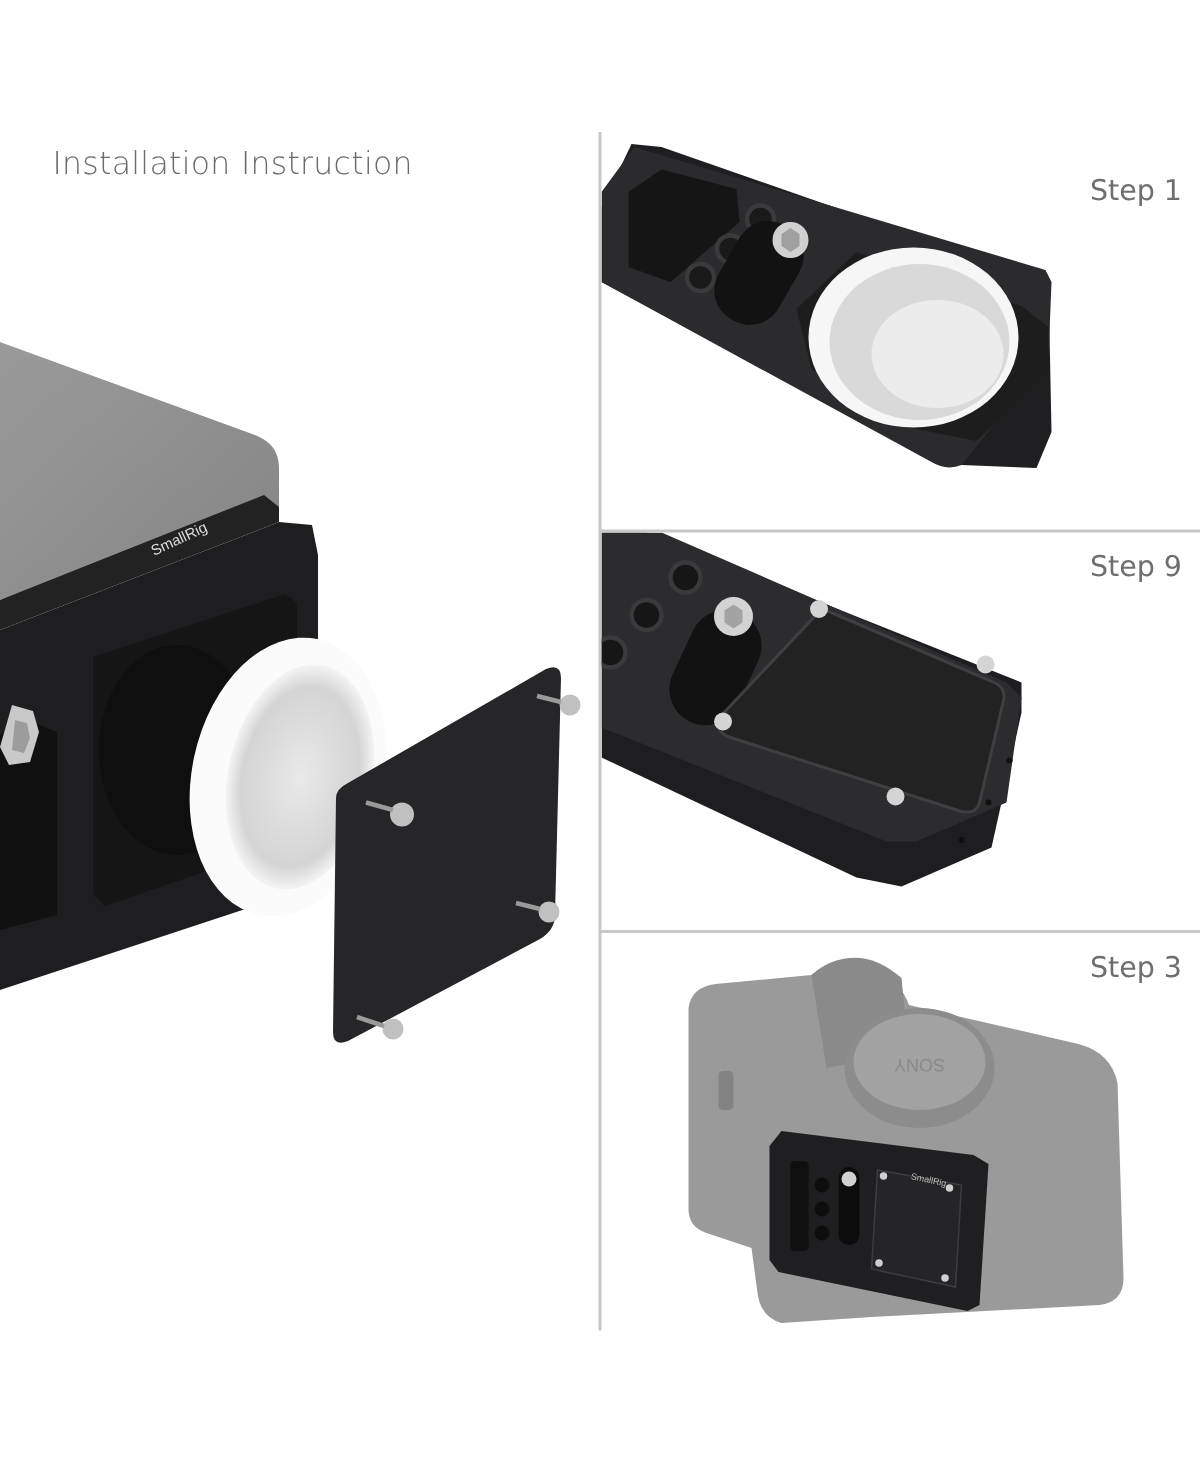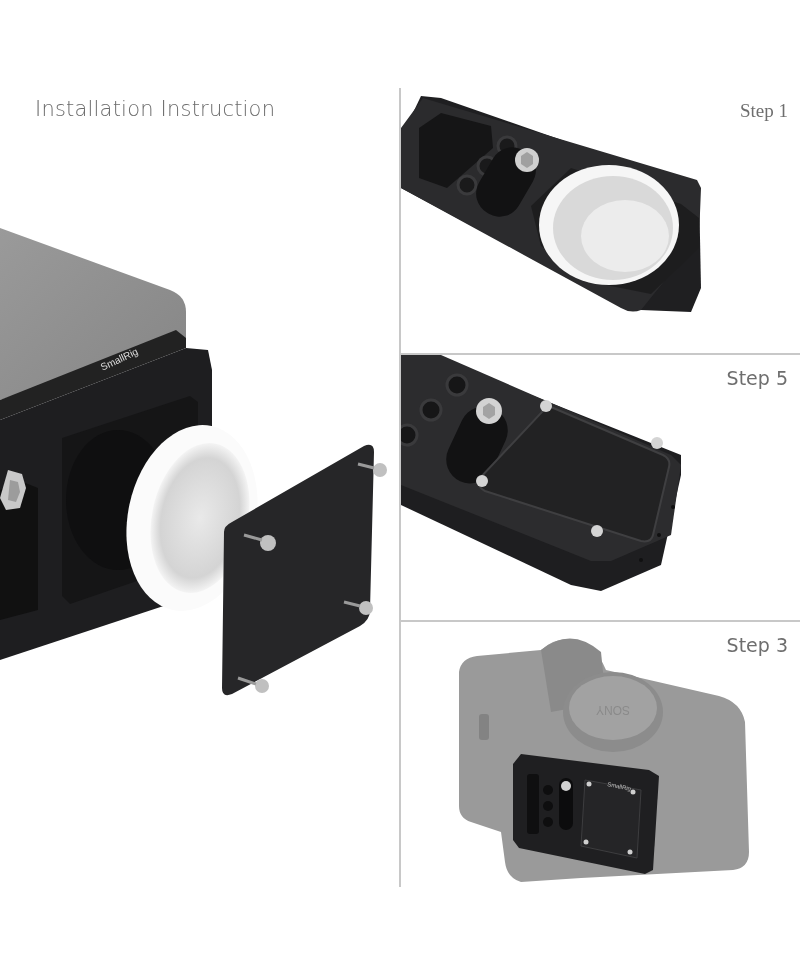--- a/index.html
+++ b/index.html
@@ -76,21 +76,21 @@
         <circle cx="66" cy="97" r="9"></circle>
     </g>
     <rect x="82" y="58" width="46" height="72" rx="22" fill="#121213" transform="rotate(30 105 94)"></rect>
     <circle cx="126" cy="72" r="12" fill="#d0d0d0"></circle>
     <polygon points="120,68 126,64 132,68 132,76 126,80 120,76" fill="#a0a0a0"></polygon>
     <path d="M130 118 L170 80 L280 116 L298 130 L298 160 L250 206 L200 196 L140 158 Z" fill="#1d1d1e"></path>
     <ellipse cx="208" cy="137" rx="70" ry="60" fill="#f6f6f6"></ellipse>
     <ellipse cx="212" cy="140" rx="60" ry="52" fill="#d9d9d9"></ellipse>
     <ellipse cx="224" cy="148" rx="44" ry="36" fill="#ececec"></ellipse>
   </svg>
-  <div class="step-label" style="top:12px;font-family:Liberation Serif, serif;">Step 1</div>
+  <div class="step-label" style="top:28px;">Step 1</div>
 </div>
 
 <div class="hline" style="top:353px;"></div>
 
 <div class="panel" style="left:401px;top:355px;width:399px;height:265px;">
   <svg width="399" height="265" viewBox="0 0 399 265" xmlns="http://www.w3.org/2000/svg">
     <path d="M0 0 L0 150 L170 230 L200 236 L260 210 L280 120 L280 100 L30 0 Z" fill="#1e1e20"></path>
     <path d="M0 0 L40 0 L270 100 L280 110 L270 180 L210 206 L190 206 L0 130 Z" fill="#2c2c2e"></path>
     <g fill="#161617" stroke="#3a3a3c" stroke-width="3">
       <circle cx="56" cy="30" r="10"></circle>
@@ -106,21 +106,21 @@
         <circle cx="256" cy="88" r="6"></circle>
       <circle cx="81" cy="126" r="6"></circle>
         <circle cx="196" cy="176" r="6"></circle>
     </g>
     <g fill="#101010">
         <circle cx="272" cy="152" r="2"></circle>
         <circle cx="258" cy="180" r="2"></circle>
         <circle cx="240" cy="205" r="2"></circle>
       </g>
   </svg>
-  <div class="step-label" style="top:12px;">Step 5</div>
+  <div class="step-label" style="top:12px;">Step 9</div>
 </div>
 
 <div class="hline" style="top:620px;"></div>
 
 <div class="panel" style="left:401px;top:622px;width:399px;height:265px;">
   <svg width="399" height="265" viewBox="0 0 399 265" xmlns="http://www.w3.org/2000/svg">
     <path d="M58 50 Q60 36 76 34 L140 28 Q160 10 184 22 Q200 34 205 48 L318 74 Q340 80 344 100 L348 230 Q348 246 332 248 L180 256 L120 260 Q106 256 104 240 L100 210 L70 200 Q58 196 58 184 Z" fill="#9a9a9a"></path>
     <path d="M140 28 Q170 4 200 30 L205 80 L150 90 Z" fill="#8a8a8a"></path>
     <ellipse cx="212" cy="90" rx="50" ry="40" fill="#8c8c8c"></ellipse>
     <ellipse cx="212" cy="86" rx="44" ry="32" fill="#a2a2a2"></ellipse>

